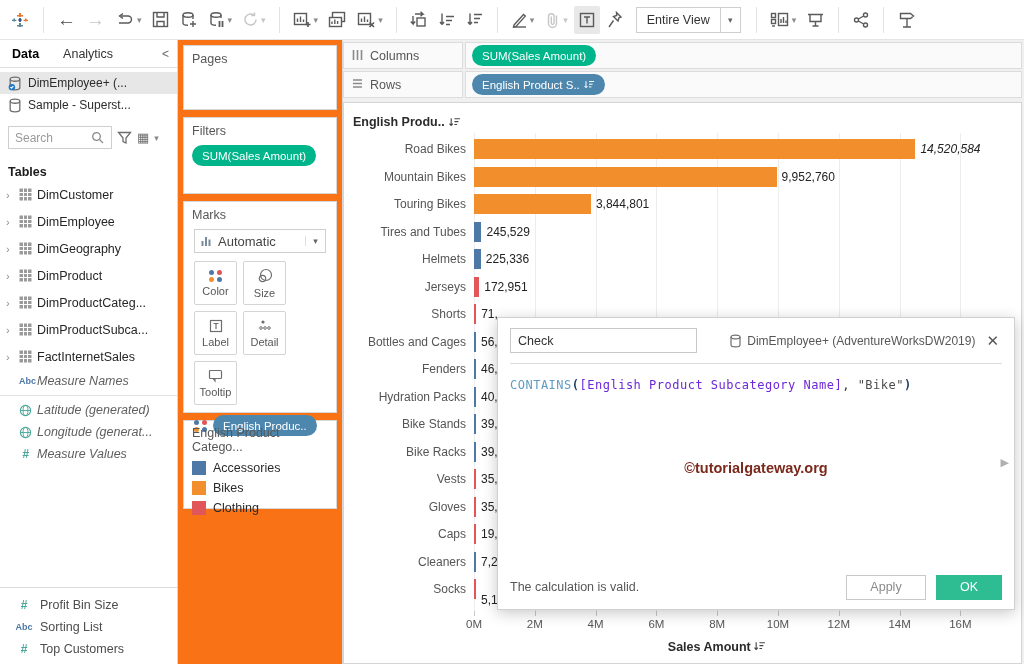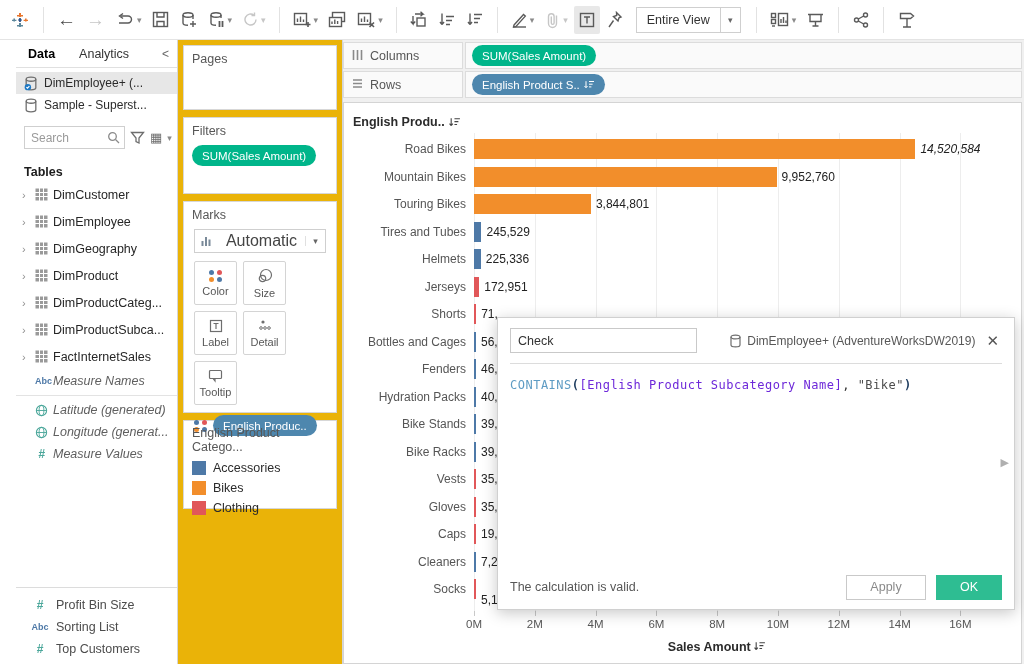--- a/index.html
+++ b/index.html
@@ -15,21 +15,21 @@
   .tb-btn.active { background:#e8e8e8; }
   .tb-sep { width:1px; height:26px; background:#e2e2e2; margin:0 7px; }
   .caret { font-size:9px; color:#8a8a8a; }
   .tb-arrow { font-size:19px; line-height:1; color:#4a4a4a; }
   .tb-arrow.dim { color:#c6c6c6; }
   #view-mode { display:flex; align-items:center; border:1px solid #cfcfcf; height:26px; margin:0 6px; }
   #view-mode .vm-label { padding:0 10px; font-size:12.5px; color:#333; }
   #view-mode .vm-caret { width:20px; height:100%; border-left:1px solid #cfcfcf; display:flex; align-items:center; justify-content:center; font-size:9px; color:#666; }
 
   
-  #sidebar { position:absolute; top:40px; left:0; width:178px; bottom:0; background:#fff; border-right:1px solid #d6d6d6; display:flex; flex-direction:column;padding-left:16px; }
+  #sidebar { position:absolute; top:40px; left:0; width:178px; bottom:0; background:#fff; border-right:1px solid #d6d6d6; display:flex; flex-direction:column; }
   #tabstrip { height:28px; display:flex; align-items:center; border-bottom:1px solid #e0e0e0; }
   .tab { padding:0 12px; height:100%; display:flex; align-items:center; font-size:12.5px; color:#333; }
   .tab.active { font-weight:bold; color:#000; }
   .tab-collapse { margin-left:auto; padding:0 8px; color:#666; font-size:12px; }
   #ds-list { padding:4px 0 6px; }
   .ds-row { height:22px; display:flex; align-items:center; gap:6px; padding:0 8px; font-size:12px; color:#2b2b2b; white-space:nowrap; }
   .ds-row.selected { background:#e7e7e7; }
   #search-row { display:flex; align-items:center; gap:5px; padding:4px 8px 6px; }
   #search-box { display:flex; align-items:center; border:1px solid #cfcfcf; height:23px; width:104px; padding:0 4px 0 6px; }
   #search-box input { border:none; outline:none; width:76px; font-size:12px; color:#333; font-family:inherit; }
@@ -40,31 +40,31 @@
   .field-row { height:27px; display:flex; align-items:center; gap:5px; padding:0 4px 0 6px; font-size:12.5px; color:#262626; white-space:nowrap; overflow:hidden; }
   .field-row .chev { color:#8f8f8f; width:8px; font-size:11px; }
   .field-row.gen { color:#5f5f5f; font-style:italic; height:22px; }
   .fdivider { height:1px; background:#e3e3e3; margin:3px 0; }
   #params-block { margin-top:auto; border-top:1px solid #dcdcdc; padding:6px 0 4px; }
   .param-row { height:22px; display:flex; align-items:center; gap:6px; padding:0 8px 0 14px; font-size:12.5px; color:#4c4c4c; }
   .hash-ic { color:#4ca79b; font-weight:bold; font-size:12px; width:20px; text-align:center; }
   .abc-ic { color:#4e79a7; font-size:9px; font-weight:bold; font-style:normal; width:20px; text-align:center; }
 
   
-  #cards { position:absolute; top:40px; left:178px; width:165px; bottom:0; background:#eab308; border-right:1px solid #d6d6d6; padding:5px; }
+  #cards { position:absolute; top:40px; left:178px; width:165px; bottom:0; background:#f97316; border-right:1px solid #d6d6d6; padding:5px; }
   .card { background:#fff; border:1px solid #d7d7d7; margin-bottom:7px; padding:6px 8px; }
   .card-label { color:#575757; font-size:12.5px; }
   #card-pages { height:65px; }
   #card-filters { height:77px; }
   .pill { display:inline-flex; align-items:center; gap:4px; height:21px; border-radius:11px; color:#fff; font-size:11.5px; padding:0 10px; white-space:nowrap; }
   .pill.green { background:#00b58a; }
   .pill.blue { background:#4e87ae; }
   #card-marks { height:212px; }
   #mark-type { display:flex; align-items:center; border:1px solid #cfcfcf; height:24px; margin:7px 2px 8px; }
-  #mark-type .mt-txt { flex:1; font-size:16px; color:#444; padding-left:5px;text-align:center; }
+  #mark-type .mt-txt { flex:1; font-size:13px; color:#444; padding-left:5px; }
   #mark-type .mt-caret { width:20px; border-left:1px solid #e0e0e0; text-align:center; font-size:9px; color:#666; }
   #mark-btns { display:flex; flex-wrap:wrap; gap:6px; padding:0 2px; }
   .mark-btn { width:43px; height:44px; border:1px solid #d4d4d4; border-radius:2px; display:flex; flex-direction:column; align-items:center; justify-content:center; gap:3px; font-size:11px; color:#575757; background:#fff; }
   .dots4 { display:grid; grid-template-columns:6px 6px; gap:2px; }
   .dots4 i { width:5px; height:5px; border-radius:50%; }
   #marks-pill-row { display:flex; align-items:center; gap:5px; margin-top:10px; padding:0 2px; }
   #card-legend { height:89px; padding:5px 8px; }
   .legend-item { display:flex; align-items:center; gap:7px; height:20px; font-size:12.5px; color:#2b2b2b; }
   .swatch { width:14px; height:14px; }
 
@@ -646,20 +646,21 @@
         <svg width="13" height="14" viewBox="0 0 13 14" fill="none" stroke="#6e6e6e" stroke-width="1.2">
             <ellipse cx="6.5" cy="3" rx="4.5" ry="1.9"></ellipse>
             <path d="M2 3v8c0 1 2 1.9 4.5 1.9S11 12 11 11V3"></path>
           </svg>
         <span>DimEmployee+ (AdventureWorksDW2019)</span>
       </div>
       <span id="dlg-close">✕</span>
     </div>
     <div id="dlg-divider"></div>
     <div id="dlg-formula"><span class="tk-fn">CONTAINS</span><span class="tk-p">(</span><span class="tk-field">[English Product Subcategory Name]</span><span class="tk-plain">, </span><span class="tk-str">"Bike"</span><span class="tk-p">)</span></div>
+    <div id="dlg-watermark">©tutorialgateway.org</div>
     <span id="dlg-expand">▶</span>
     <div id="dlg-footer">
       <span id="dlg-status">The calculation is valid.</span>
       <div class="dlg-btn" id="btn-apply">Apply</div>
       <div class="dlg-btn" id="btn-ok">OK</div>
     </div>
   </div>
 
 </div>
 

